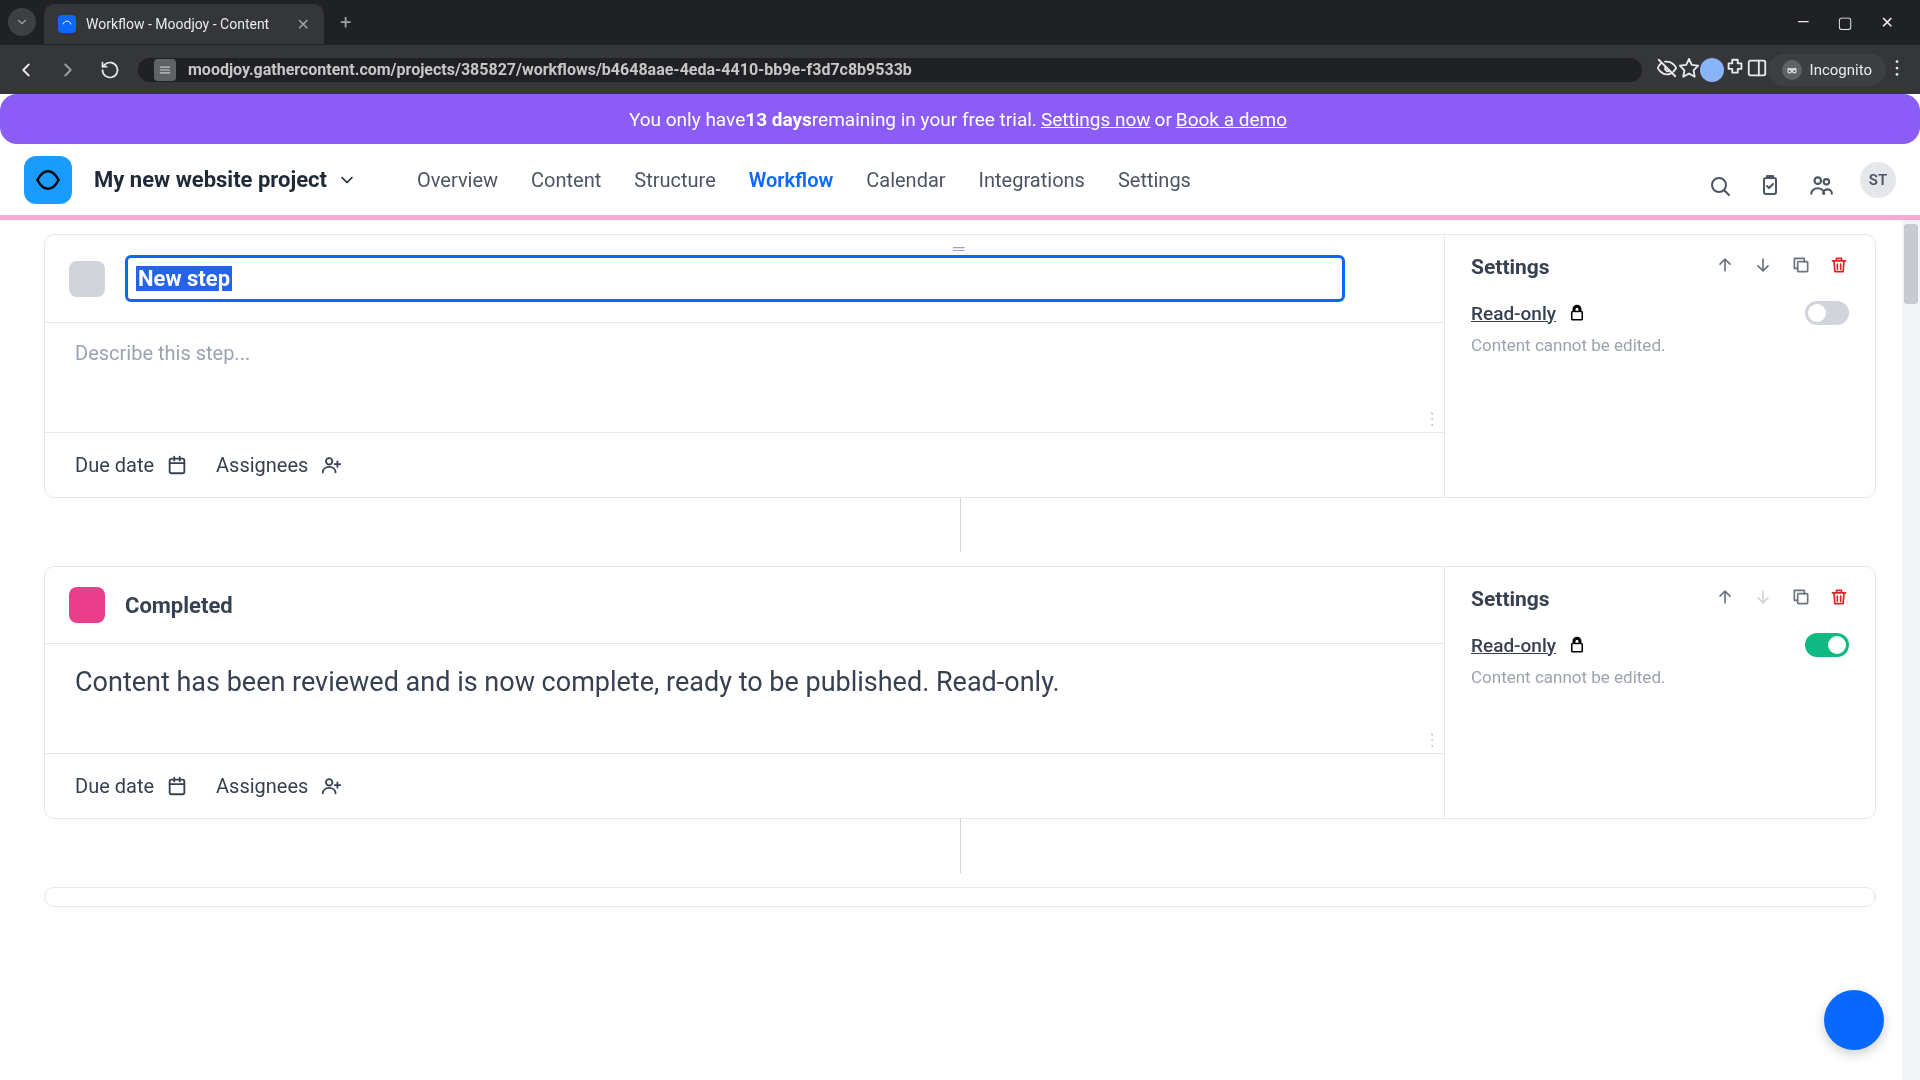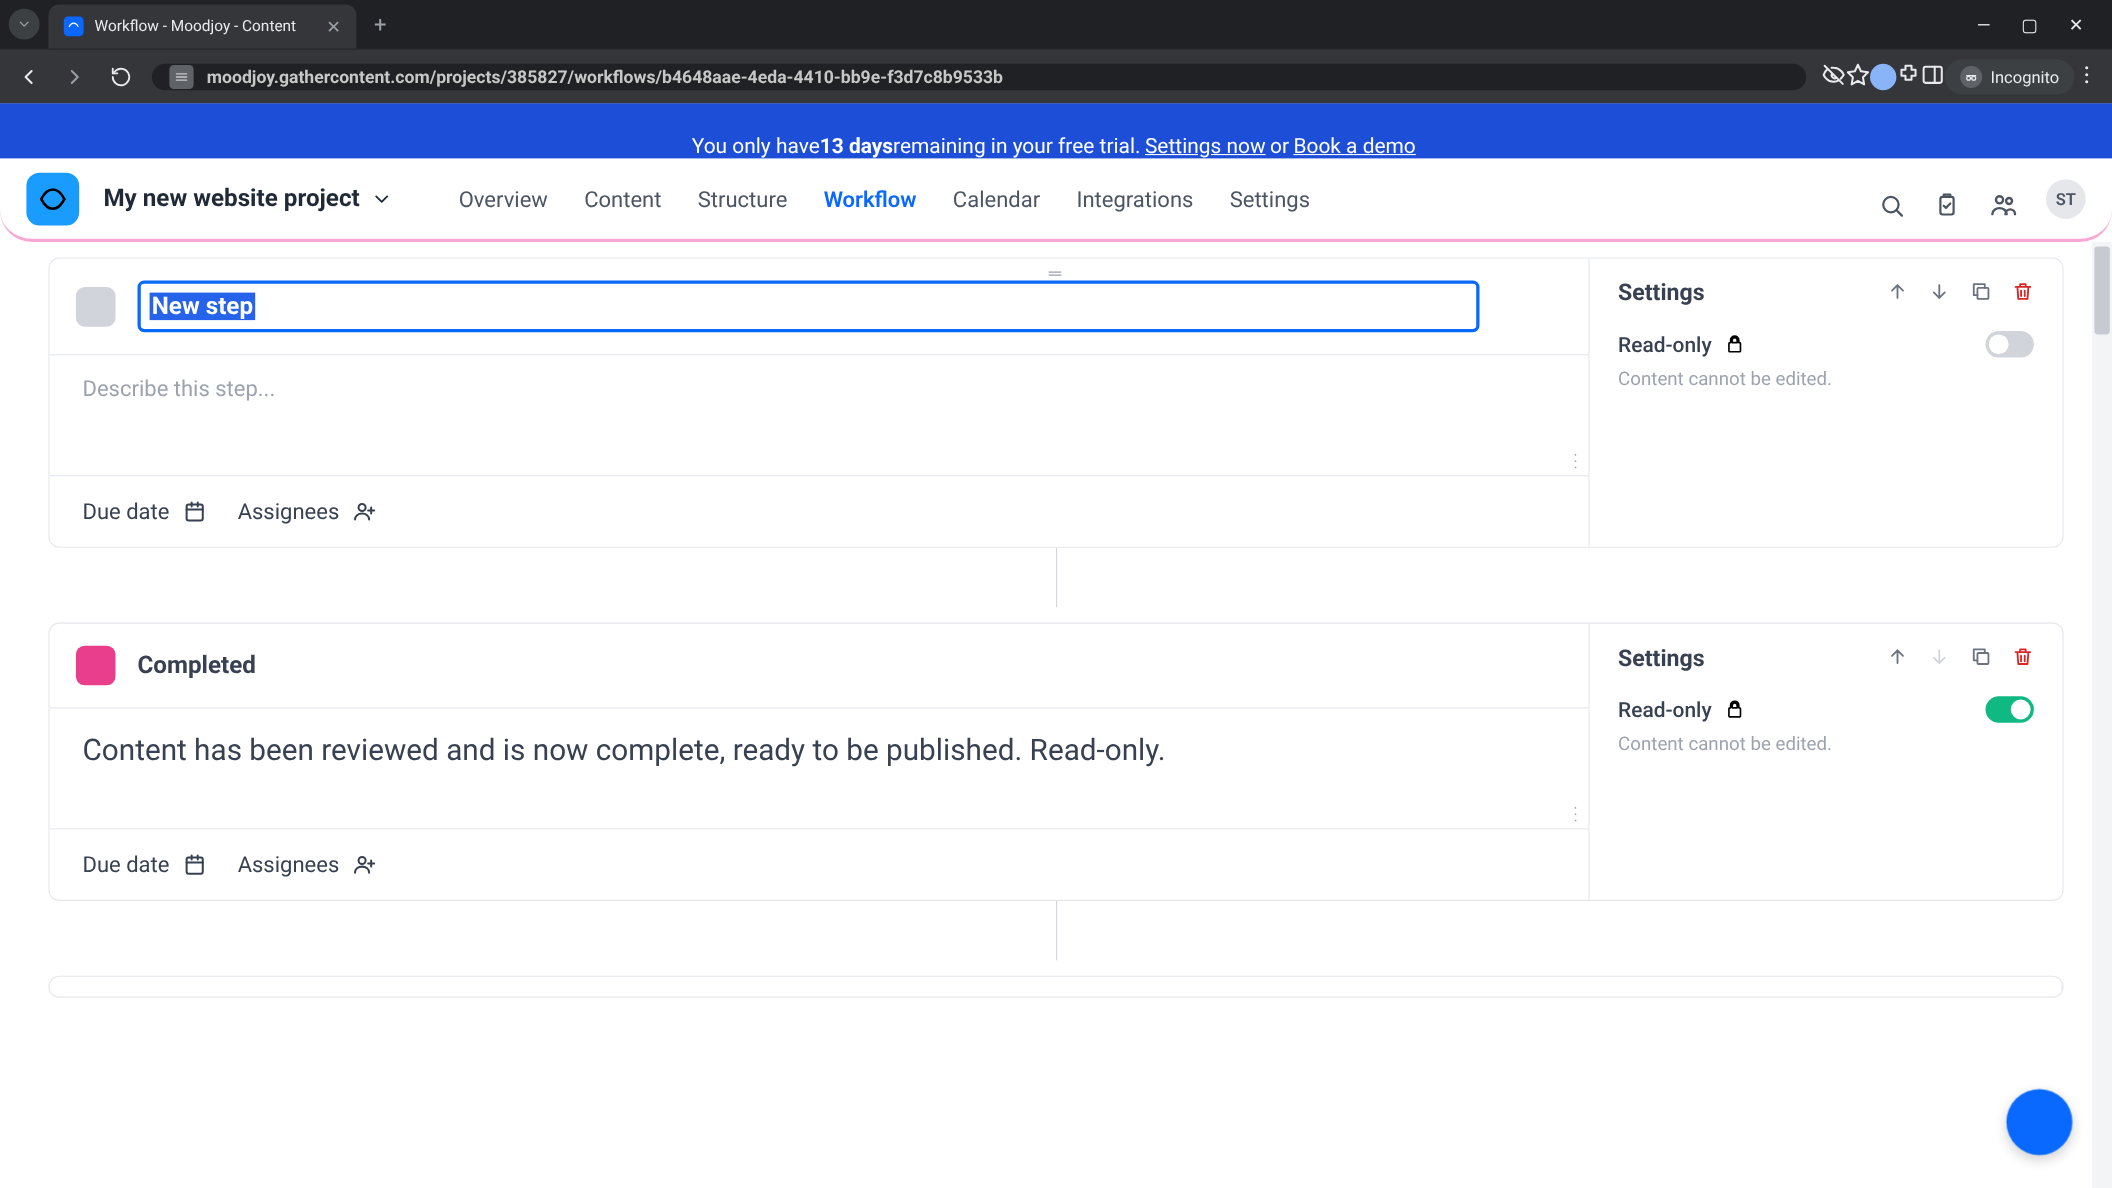--- a/index.html
+++ b/index.html
@@ -21,26 +21,26 @@
 .addr-bar { display:flex; align-items:center; height:50px; padding: 0 12px; gap:14px; background:#35363a; border-top:1px solid #202124;}
 .nav-btn { color:#9aa0a6; display:flex; align-items:center; justify-content:center; width:28px;}
 .nav-btn.active{color:#e8eaed;}
 .url-box { flex:1; background:#202124; border-radius:24px; height:24px; display:flex; align-items:center; padding:0 16px; gap:12px; color:#c7c7c7; font-size:16px;font-weight:bold;}
 .url-box .site-icon{width:22px;height:22px;border-radius:4px;background:#5f6368;display:flex;align-items:center;justify-content:center;font-size:12px;}
 .addr-right{display:flex;align-items:center;color:#e8eaed;}
 .incognito-badge{display:flex;align-items:center;gap:8px;background:#3c4043;border-radius:20px;padding:6px 14px;font-size:15px;}
 .incog-icon{width:20px;height:20px;border-radius:50%;background:#5f6368;display:flex;align-items:center;justify-content:center;}
 
 
-.trial-banner{background:#1d4ed8;color:#fff;display:flex;align-items:flex-end;justify-content:center;height:50px;font-size:19px;}
+.trial-banner{background:#8b5cf6;color:#fff;display:flex;align-items:center;justify-content:center;height:50px;font-size:19px;border-radius:17px;}
 .trial-banner b{font-weight:700;}
 .trial-banner a{color:#fff;text-decoration:underline;margin:0 4px;}
 
 
-.app-header{display:flex;align-items:center;height:76px;padding:0 24px;border-bottom:3px solid #f9a8d4;border-radius:29px;}
+.app-header{display:flex;align-items:center;height:76px;padding:0 24px;border-bottom:5px solid #f9a8d4;}
 .logo{width:48px;height:48px;border-radius:12px;background:#1a9cff;display:flex;align-items:center;justify-content:center;}
 .logo svg{width:28px;height:28px;}
 .project-switcher{display:flex;align-items:center;gap:10px;margin-left:22px;font-size:22px;font-weight:700;color:#1f2937;}
 .main-nav{display:flex;gap:33px;margin-left:60px;}
 .main-nav a{font-size:20px;color:#4b5563;text-decoration:none;}
 .main-nav a.active{color:#0969ff;font-weight:600;}
 .header-right{margin-left:auto;display:flex;align-items:flex-end;gap:26px;color:#4b5563;}
 .header-right .icon-btn{display:flex;align-items:center;justify-content:center;}
 .avatar{width:36px;height:36px;border-radius:50%;background:#e5e7eb;display:flex;align-items:center;justify-content:center;font-size:15px;font-weight:600;color:#4b5563;}
 
@@ -65,21 +65,21 @@
 .footer-item svg{width:22px;height:22px;}
 
 .step-settings{width:430px;padding:20px 26px;}
 .settings-header{display:flex;align-items:center;gap:14px;}
 .settings-title{font-size:21px;font-weight:700;color:#374151;flex:1;}
 .settings-icons{display:flex;gap:18px;align-items:center;}
 .settings-icons .ic{color:#6b7280;}
 .settings-icons .ic.disabled{color:#d1d5db;}
 .settings-icons .ic.danger{color:#dc2626;}
 .readonly-row{display:flex;align-items:center;gap:12px;margin-top:22px;}
-.readonly-label{font-size:19px;color:#374151;font-weight:500;}
+.readonly-label{font-size:19px;color:#374151;font-weight:500;text-decoration:underline;}
 .toggle{margin-left:auto;width:44px;height:24px;border-radius:12px;position:relative;}
 .toggle.off{background:#d1d5db;}
 .toggle.on{background:#10b981;}
 .toggle .knob{position:absolute;width:18px;height:18px;border-radius:50%;background:#fff;top:3px;}
 .toggle.off .knob{left:3px;}
 .toggle.on .knob{right:3px;}
 .readonly-hint{font-size:17px;color:#9ca3af;margin-top:10px;}
 
 .add-line{height:54px;position:relative;display:flex;align-items:center;justify-content:center;}
 .add-line::before{content:"";position:absolute;left:50%;top:0;bottom:0;width:1px;background:#d1d5db;}

